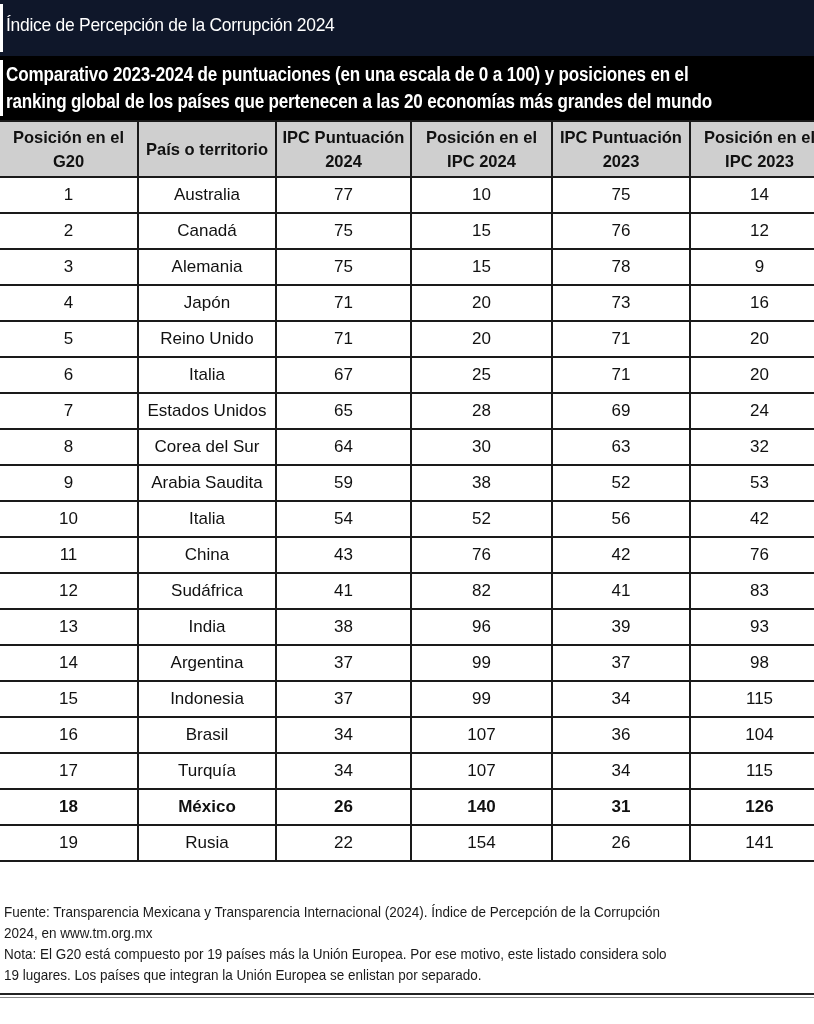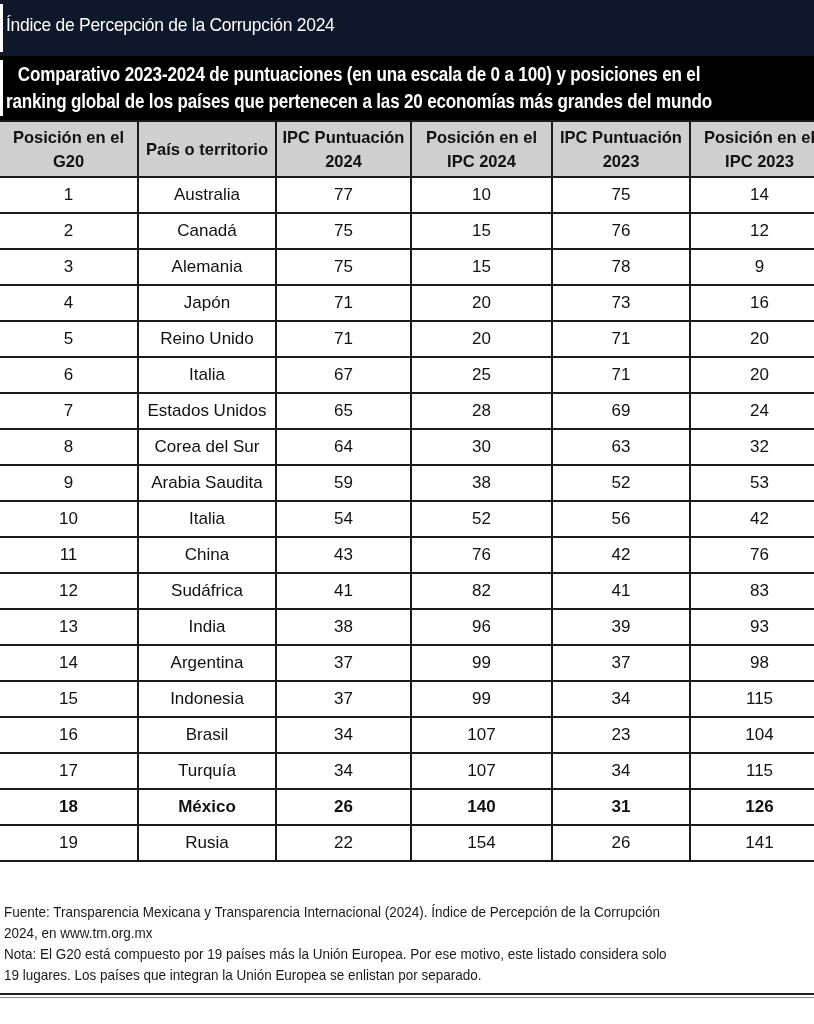--- a/index.html
+++ b/index.html
@@ -1,20 +1,20 @@
 <!DOCTYPE html>
 <html><head>
 <meta charset="utf-8">
 <style>
   html, body { margin:0; padding:0; background:#fff; }
   body { width:814px; height:1024px; overflow:hidden; position:relative; font-family:"Liberation Sans", sans-serif; color:#111; }
   .title-bar { position:absolute; left:0; top:0; width:814px; height:56px; background:#0f172a; }
   .title-bar .edge { position:absolute; left:0; top:4px; width:3px; height:48px; background:#fff; }
   .title-bar .txt { position:absolute; left:6px; top:14px; color:#fff; font-size:19px; letter-spacing:-0.3px; transform:scaleX(0.92); transform-origin:left; white-space:nowrap; }
-  .sub-bar { position:absolute; left:0; top:56px; width:814px; height:64px; background:#000;text-align:center; }
+  .sub-bar { position:absolute; left:0; top:56px; width:814px; height:64px; background:#000; }
   .sub-bar .edge { position:absolute; left:0; top:4px; width:3px; height:56px; background:#fff; }
   .sub-bar .txt { position:absolute; left:6px; top:5px; color:#fff; font-size:19.5px; font-weight:bold; line-height:27px; white-space:nowrap; transform:scaleX(0.875); transform-origin:left; letter-spacing:-0.2px; }
   table.ipc { position:absolute; left:-2px; top:120px; border-collapse:collapse; table-layout:fixed; width:830px; }
   table.ipc th, table.ipc td { border:2px solid #1a1a1a; text-align:center; overflow:hidden; white-space:nowrap; }
   table.ipc th { background:#cfcfcf; font-weight:bold; font-size:16.5px; line-height:24px; height:54px; padding:0; }
   table.ipc td { font-size:17px; height:34px; padding:0; }
   table.ipc tr.bold td { font-weight:bold;margin-top:40px; }
   .footer { position:absolute; left:4px; top:902px; width:810px; font-size:14.5px; line-height:21px; color:#1a1a1a; }
   .footer p { margin:0; transform:scaleX(0.93); transform-origin:left; white-space:nowrap; }
   .rule1 { position:absolute; left:0; top:993px; width:814px; height:2px; background:#222; }
@@ -191,21 +191,21 @@
         <td>37</td>
         <td>99</td>
         <td>34</td>
         <td>115</td>
       </tr>
       <tr>
         <td>16</td>
         <td>Brasil</td>
         <td>34</td>
         <td>107</td>
-        <td>23</td>
+        <td>36</td>
         <td>104</td>
       </tr>
       <tr>
         <td>17</td>
         <td>Turquía</td>
         <td>34</td>
         <td>107</td>
         <td>34</td>
         <td>115</td>
       </tr>

